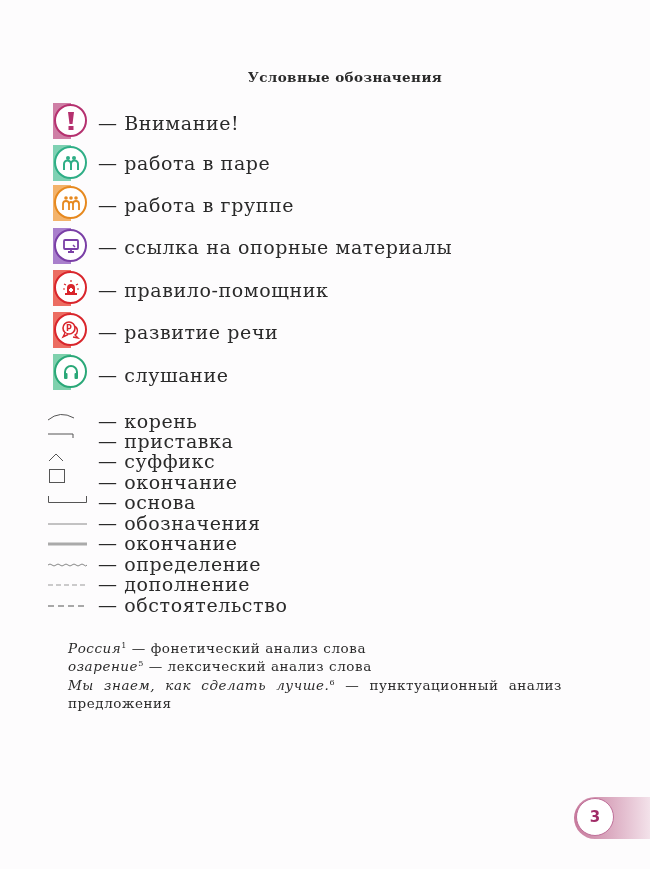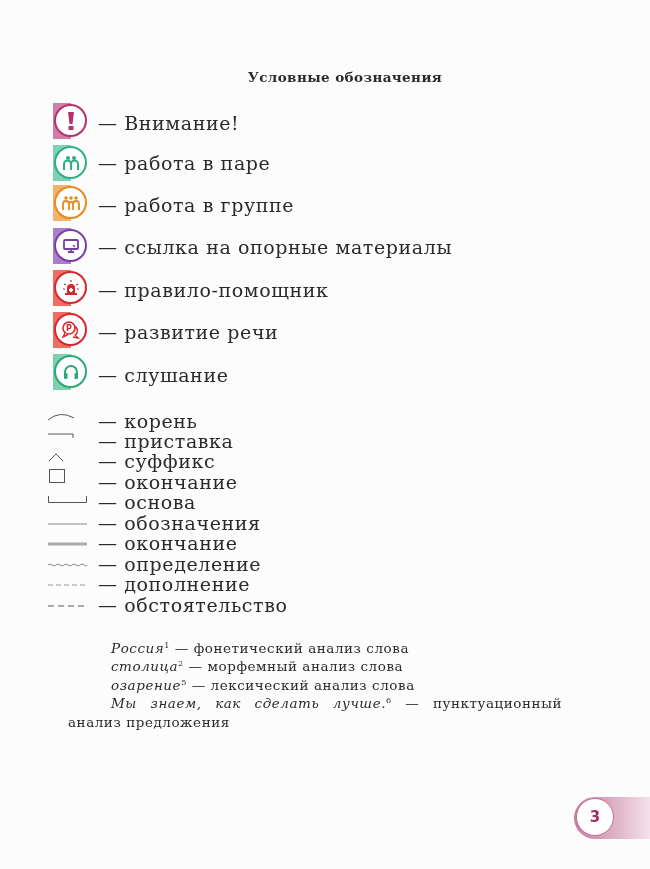--- a/index.html
+++ b/index.html
@@ -22,21 +22,21 @@
   .icon-box svg { display:block; }
   .row-label {
     position:absolute; left:98px; font-size:19px; letter-spacing:0.6px; white-space:nowrap;
   }
   .sym-row { position:absolute; left:46px; width:45px; height:16px; }
   .sym-row svg { position:absolute; left:0; top:0; }
   .text-block {
     position:absolute; left:68px; width:494px; font-size:13.5px; line-height:18.4px; letter-spacing:0.55px;
   }
   .text-block p { margin:0; text-align:justify; }
-  .text-block i { font-style:italic;margin-left:43px; }
+  .text-block i { font-style:italic; }
   .text-block sup { font-size:8px; vertical-align:super; line-height:0; }
   .page-tab {
     position:absolute; left:574px; top:797px; width:76px; height:42px;
     background:linear-gradient(to right,#c77a9c 0%,#d8a3bb 40%,#f3e2ea 100%);
     border-radius:21px 0 0 21px;
   }
   .page-num {
     position:absolute; left:576px; top:798px; width:38px; height:38px; border-radius:50%;
     background:#fff; border:1.5px solid #c0709a; display:flex; align-items:center; justify-content:center;
     font-family:"DejaVu Sans","Liberation Sans",sans-serif; font-weight:bold; font-size:15px; color:#a02c67;
@@ -213,19 +213,18 @@
 
 <div class="sym-row" style="top:594px;">
   <svg width="45" height="16">
       <line x1="2" y1="12" x2="41" y2="12" stroke="#555" stroke-width="1.2" stroke-dasharray="6,4"></line>
     </svg>
 </div>
 <div class="row-label" style="top:594px;">— обстоятельство</div>
 
 <div class="text-block" style="top:639px;">
   <p><i>Россия</i><sup>1</sup><span> — фонетический анализ слова</span></p>
-  <p><i>столица</i><sup>2</sup><span> — морфемный анализ слова</span></p>
   <p><i>озарение</i><sup>5</sup><span> — лексический анализ слова</span></p>
   <p><i>Мы знаем, как сделать лучше.</i><sup>6</sup><span> — пунктуационный анализ предложения</span></p>
 </div>
 
 <div class="page-tab"></div>
 <div class="page-num">3</div>
 
 </body></html>

